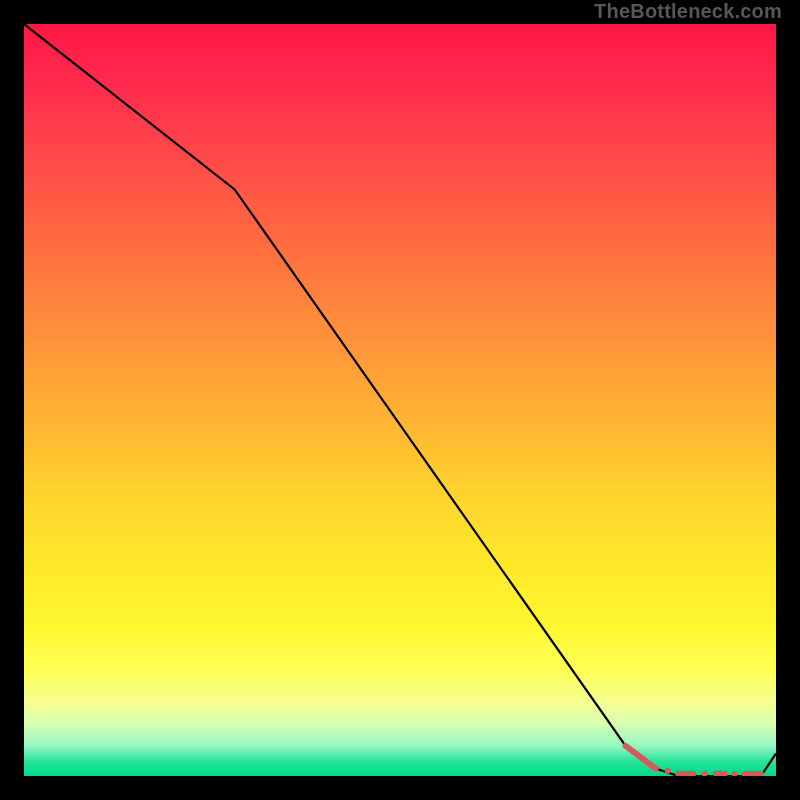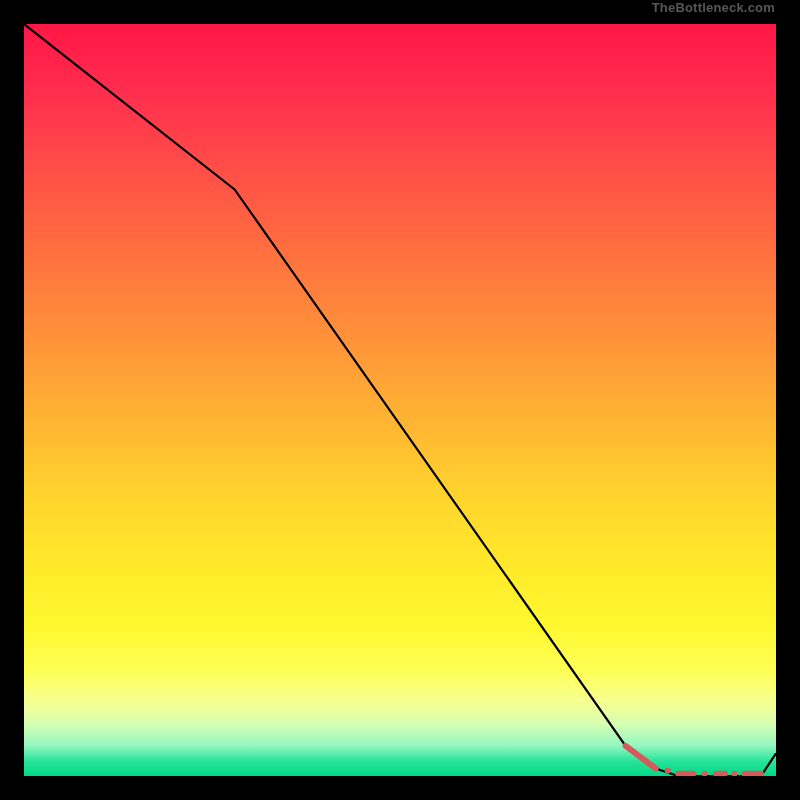--- a/index.html
+++ b/index.html
@@ -1,17 +1,17 @@
 <!DOCTYPE html>
 <html><head>
 <meta charset="utf-8">
 <style>
   html,body{margin:0;padding:0;width:800px;height:800px;background:#000;overflow:hidden;font-family:Arial,Helvetica,sans-serif}
   .stage{position:relative;width:800px;height:800px}
-  .attribution{position:absolute;top:0;right:25px;color:#575757;font-size:13px;font-weight:600;letter-spacing:.2px}
+  .attribution{position:absolute;top:0;right:18px;color:#575757;font-size:20px;font-weight:600;letter-spacing:.2px}
   .plot{position:absolute;left:24px;top:24px;width:752px;height:752px}
   .bg-gradient{position:absolute;inset:0;
     background:linear-gradient(to bottom,
       #ff1744 0%,
       #ff2b4e 8%,
       #ff4a49 18%,
       #ff6f3f 30%,
       #ff933a 42%,
       #ffb233 52%,
       #ffd22e 62%,

